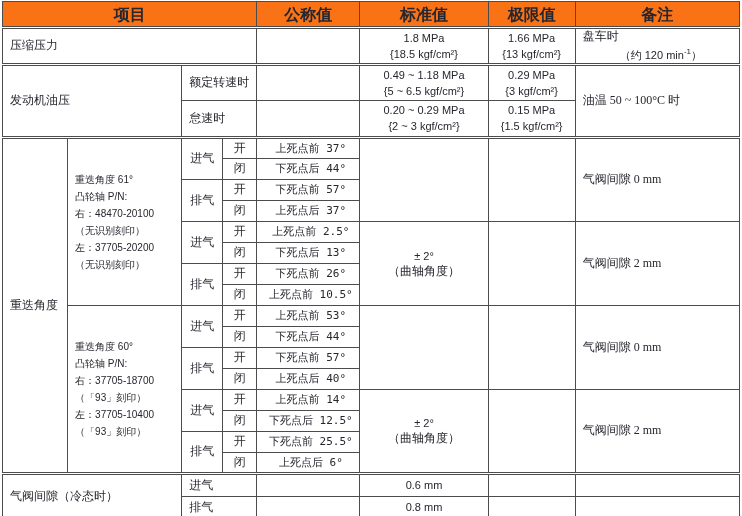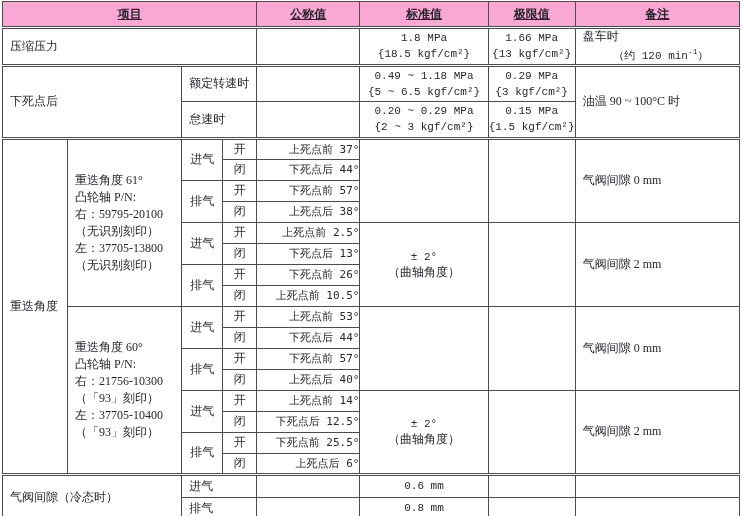--- a/index.html
+++ b/index.html
@@ -2,26 +2,26 @@
 <html><head>
 <meta charset="utf-8">
 <style>
   html,body{margin:0;padding:0;background:#fff;}
   body{width:742px;height:516px;overflow:hidden;
        font-family:"Liberation Serif","DejaVu Serif",serif;color:#26262e;}
   table.spec{border-collapse:collapse;table-layout:fixed;width:738px;margin:1px 0 0 2px;
        border:1px solid #4c4c4c;border-bottom:3px solid #8b8b8b;}
   td,th{border:1px solid #4c4c4c;padding:0;overflow:hidden;
        font-size:12px;line-height:15px;vertical-align:middle;text-align:center;}
-  th{background:#f9a8d4;font-weight:bold;height:24px;font-size:12px;text-decoration:underline;}
+  th{background:#f97316;font-weight:bold;height:24px;font-size:16px;}
   tr.sep td{border-top:3px double #4c4c4c;}
   .left{text-align:left;padding-left:7px;}
-  .num{font-family:Liberation Mono, monospace;font-size:11px;line-height:16px;text-align:center;}
-  .val{text-align:right;padding-left:5px;font-family:"DejaVu Sans Mono","Liberation Mono",monospace;font-size:11px;margin-left:24px;}
-  .cam{line-height:17px;font-size:12px;font-family:Liberation Serif, serif;}
+  .num{font-family:Liberation Sans, sans-serif;font-size:11px;line-height:16px;text-align:center;}
+  .val{text-align:center;padding-left:5px;font-family:"DejaVu Sans Mono","Liberation Mono",monospace;font-size:11px;margin-left:24px;}
+  .cam{line-height:17px;font-size:10px;font-family:Liberation Sans, sans-serif;}
   .rh1{height:33px}.rh2{height:36px}.rh3{height:37px}.rhv{height:21px}.rhb{height:23px}
   sup{font-size:8px;}
 </style>
 </head>
 <body>
 
 <table class="spec">
   <colgroup>
     <col style="width:65px">
       <col style="width:114px">
@@ -53,75 +53,75 @@
       <div>1.66 MPa</div>
       <div>{13 kgf/cm²}</div>
     </td>
     <td class="left">
       <div>盘车时</div>
       <div class="num"><span>（约 120 min</span><sup>-1</sup><span>）</span></div>
     </td>
   </tr>
 
   <tr class="sep rh2">
-    <td colspan="2" rowspan="2" class="left">下死点后</td>
+    <td colspan="2" rowspan="2" class="left">发动机油压</td>
     <td colspan="2" class="left">额定转速时</td>
     <td></td>
     <td class="num">
       <div>0.49 ~ 1.18 MPa</div>
       <div>{5 ~ 6.5 kgf/cm²}</div>
     </td>
     <td class="num">
       <div>0.29 MPa</div>
       <div>{3 kgf/cm²}</div>
     </td>
-    <td rowspan="2" class="left">油温 90 ~ 100°C 时</td>
+    <td rowspan="2" class="left">油温 50 ~ 100°C 时</td>
   </tr>
   <tr class="rh3">
     <td colspan="2" class="left">怠速时</td>
     <td></td>
     <td class="num">
       <div>0.20 ~ 0.29 MPa</div>
       <div>{2 ~ 3 kgf/cm²}</div>
     </td>
     <td class="num">
       <div>0.15 MPa</div>
       <div>{1.5 kgf/cm²}</div>
     </td>
   </tr>
 
   <tr class="sep rhv">
     <td rowspan="16" class="left">重迭角度</td>
     <td rowspan="8" class="left cam">
       <div>重迭角度 61°</div>
           <div>凸轮轴 P/N:</div>
-      <div>右：59795-20100</div>
+      <div>右：48470-20100</div>
           <div>（无识别刻印）</div>
-      <div>左：37705-13800</div>
+      <div>左：37705-20200</div>
           <div>（无识别刻印）</div>
     </td>
     <td rowspan="2">进气</td>
     <td>开</td>
     <td class="val">上死点前 37°</td>
     <td rowspan="4"></td>
     <td rowspan="4"></td>
     <td rowspan="4" class="left">气阀间隙 0 mm</td>
   </tr>
   <tr class="rhv">
     <td>闭</td>
     <td class="val">下死点后 44°</td>
   </tr>
   <tr class="rhv">
     <td rowspan="2">排气</td>
     <td>开</td>
     <td class="val">下死点前 57°</td>
   </tr>
   <tr class="rhv">
     <td>闭</td>
-    <td class="val">上死点后 38°</td>
+    <td class="val">上死点后 37°</td>
   </tr>
   <tr class="rhv">
     <td rowspan="2">进气</td>
     <td>开</td>
     <td class="val">上死点前 2.5°</td>
     <td rowspan="4">
       <div class="num">± 2°</div>
       <div>（曲轴角度）</div>
     </td>
     <td rowspan="4"></td>
@@ -138,21 +138,21 @@
   </tr>
   <tr class="rhv">
     <td>闭</td>
     <td class="val">上死点前 10.5°</td>
   </tr>
 
   <tr class="rhv">
     <td rowspan="8" class="left cam">
       <div>重迭角度 60°</div>
           <div>凸轮轴 P/N:</div>
-      <div>右：21756-10300</div>
+      <div>右：37705-18700</div>
           <div>（「93」刻印）</div>
       <div>左：37705-10400</div>
           <div>（「93」刻印）</div>
     </td>
     <td rowspan="2">进气</td>
     <td>开</td>
     <td class="val">上死点前 53°</td>
     <td rowspan="4"></td>
     <td rowspan="4"></td>
     <td rowspan="4" class="left">气阀间隙 0 mm</td>

